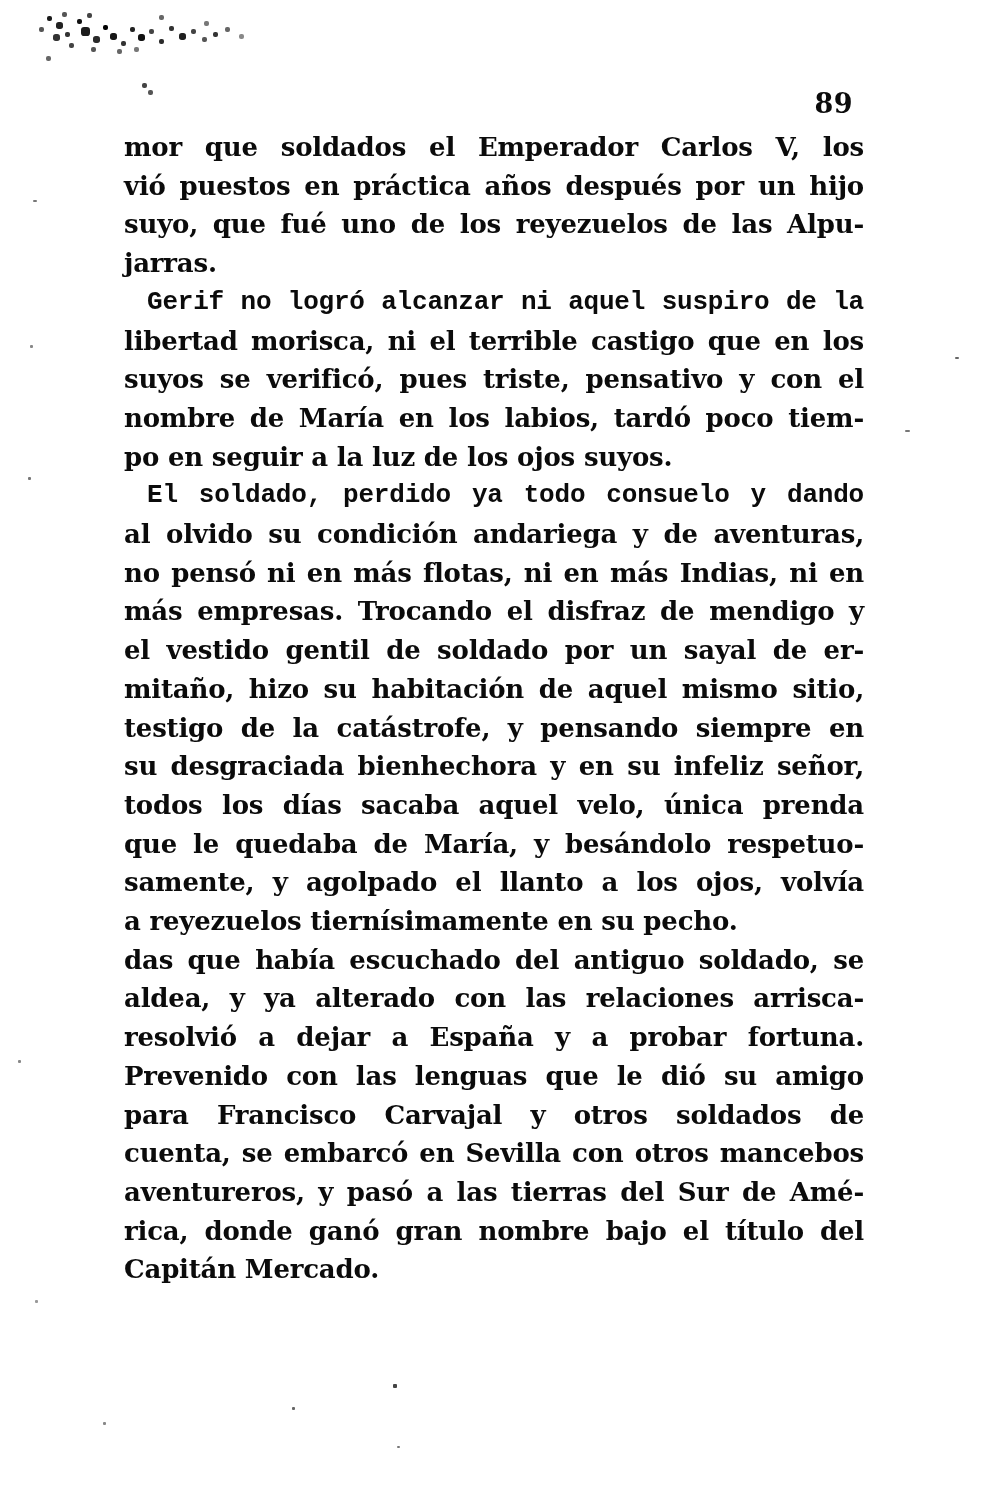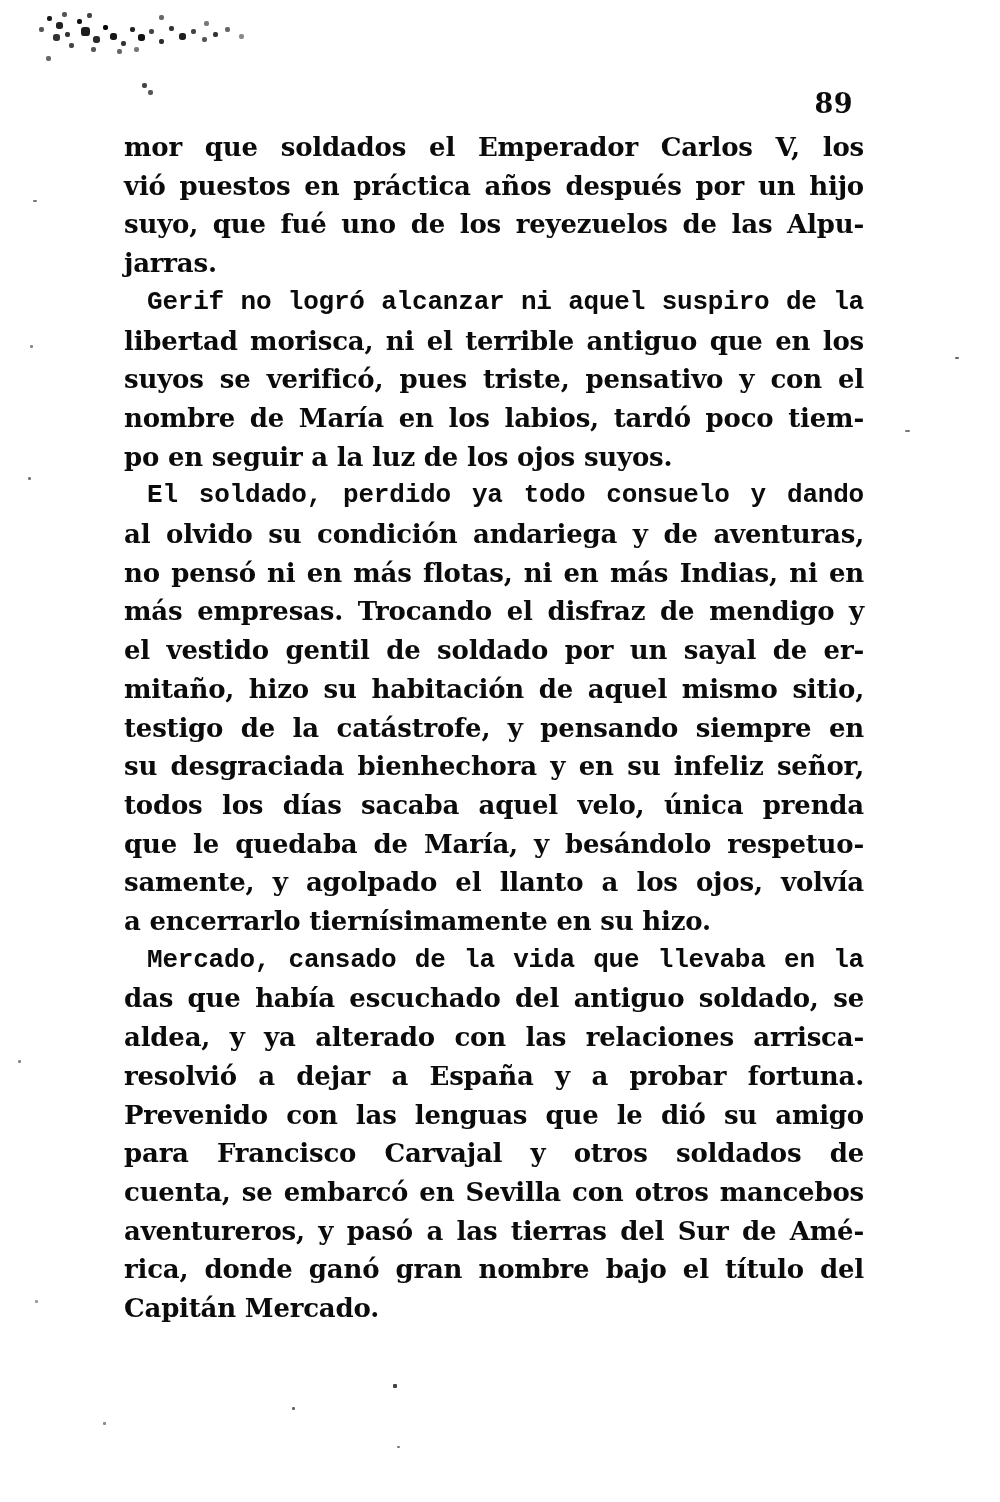--- a/index.html
+++ b/index.html
@@ -105,37 +105,36 @@
   <div class="noise-dot speck s11"></div>
 
   <div class="page-number">89</div>
 
   <div class="text-block">
       <div class="text-line">mor que soldados el Emperador Carlos V, los</div>
       <div class="text-line">vió puestos en práctica años después por un hijo</div>
       <div class="text-line">suyo, que fué uno de los reyezuelos de las Alpu-</div>
       <div class="text-line last">jarras.</div>
       <div class="text-line indent">Gerif no logró alcanzar ni aquel suspiro de la</div>
-      <div class="text-line">libertad morisca, ni el terrible antiguo que en los</div>
+      <div class="text-line">libertad morisca, ni el terrible castigo que en los</div>
       <div class="text-line">suyos se verificó, pues triste, pensativo y con el</div>
       <div class="text-line">nombre de María en los labios, tardó poco tiem-</div>
       <div class="text-line last">po en seguir a la luz de los ojos suyos.</div>
       <div class="text-line indent">El soldado, perdido ya todo consuelo y dando</div>
       <div class="text-line">al olvido su condición andariega y de aventuras,</div>
       <div class="text-line">no pensó ni en más flotas, ni en más Indias, ni en</div>
       <div class="text-line">más empresas. Trocando el disfraz de mendigo y</div>
       <div class="text-line">el vestido gentil de soldado por un sayal de er-</div>
       <div class="text-line">mitaño, hizo su habitación de aquel mismo sitio,</div>
       <div class="text-line">testigo de la catástrofe, y pensando siempre en</div>
       <div class="text-line">su desgraciada bienhechora y en su infeliz señor,</div>
       <div class="text-line">todos los días sacaba aquel velo, única prenda</div>
       <div class="text-line">que le quedaba de María, y besándolo respetuo-</div>
       <div class="text-line">samente, y agolpado el llanto a los ojos, volvía</div>
-      <div class="text-line last">a encerrarlo tiernísimamente en su hizo.</div>
-      <div class="text-line indent">Mercado, cansado de la vida que llevaba en la</div>
+      <div class="text-line last">a reyezuelos tiernísimamente en su pecho.</div>
       <div class="text-line">das que había escuchado del antiguo soldado, se</div>
       <div class="text-line">aldea, y ya alterado con las relaciones arrisca-</div>
       <div class="text-line">resolvió a dejar a España y a probar fortuna.</div>
       <div class="text-line">Prevenido con las lenguas que le dió su amigo</div>
       <div class="text-line">para Francisco Carvajal y otros soldados de</div>
       <div class="text-line">cuenta, se embarcó en Sevilla con otros mancebos</div>
       <div class="text-line">aventureros, y pasó a las tierras del Sur de Amé-</div>
       <div class="text-line">rica, donde ganó gran nombre bajo el título del</div>
       <div class="text-line last">Capitán Mercado.</div>
     </div>

